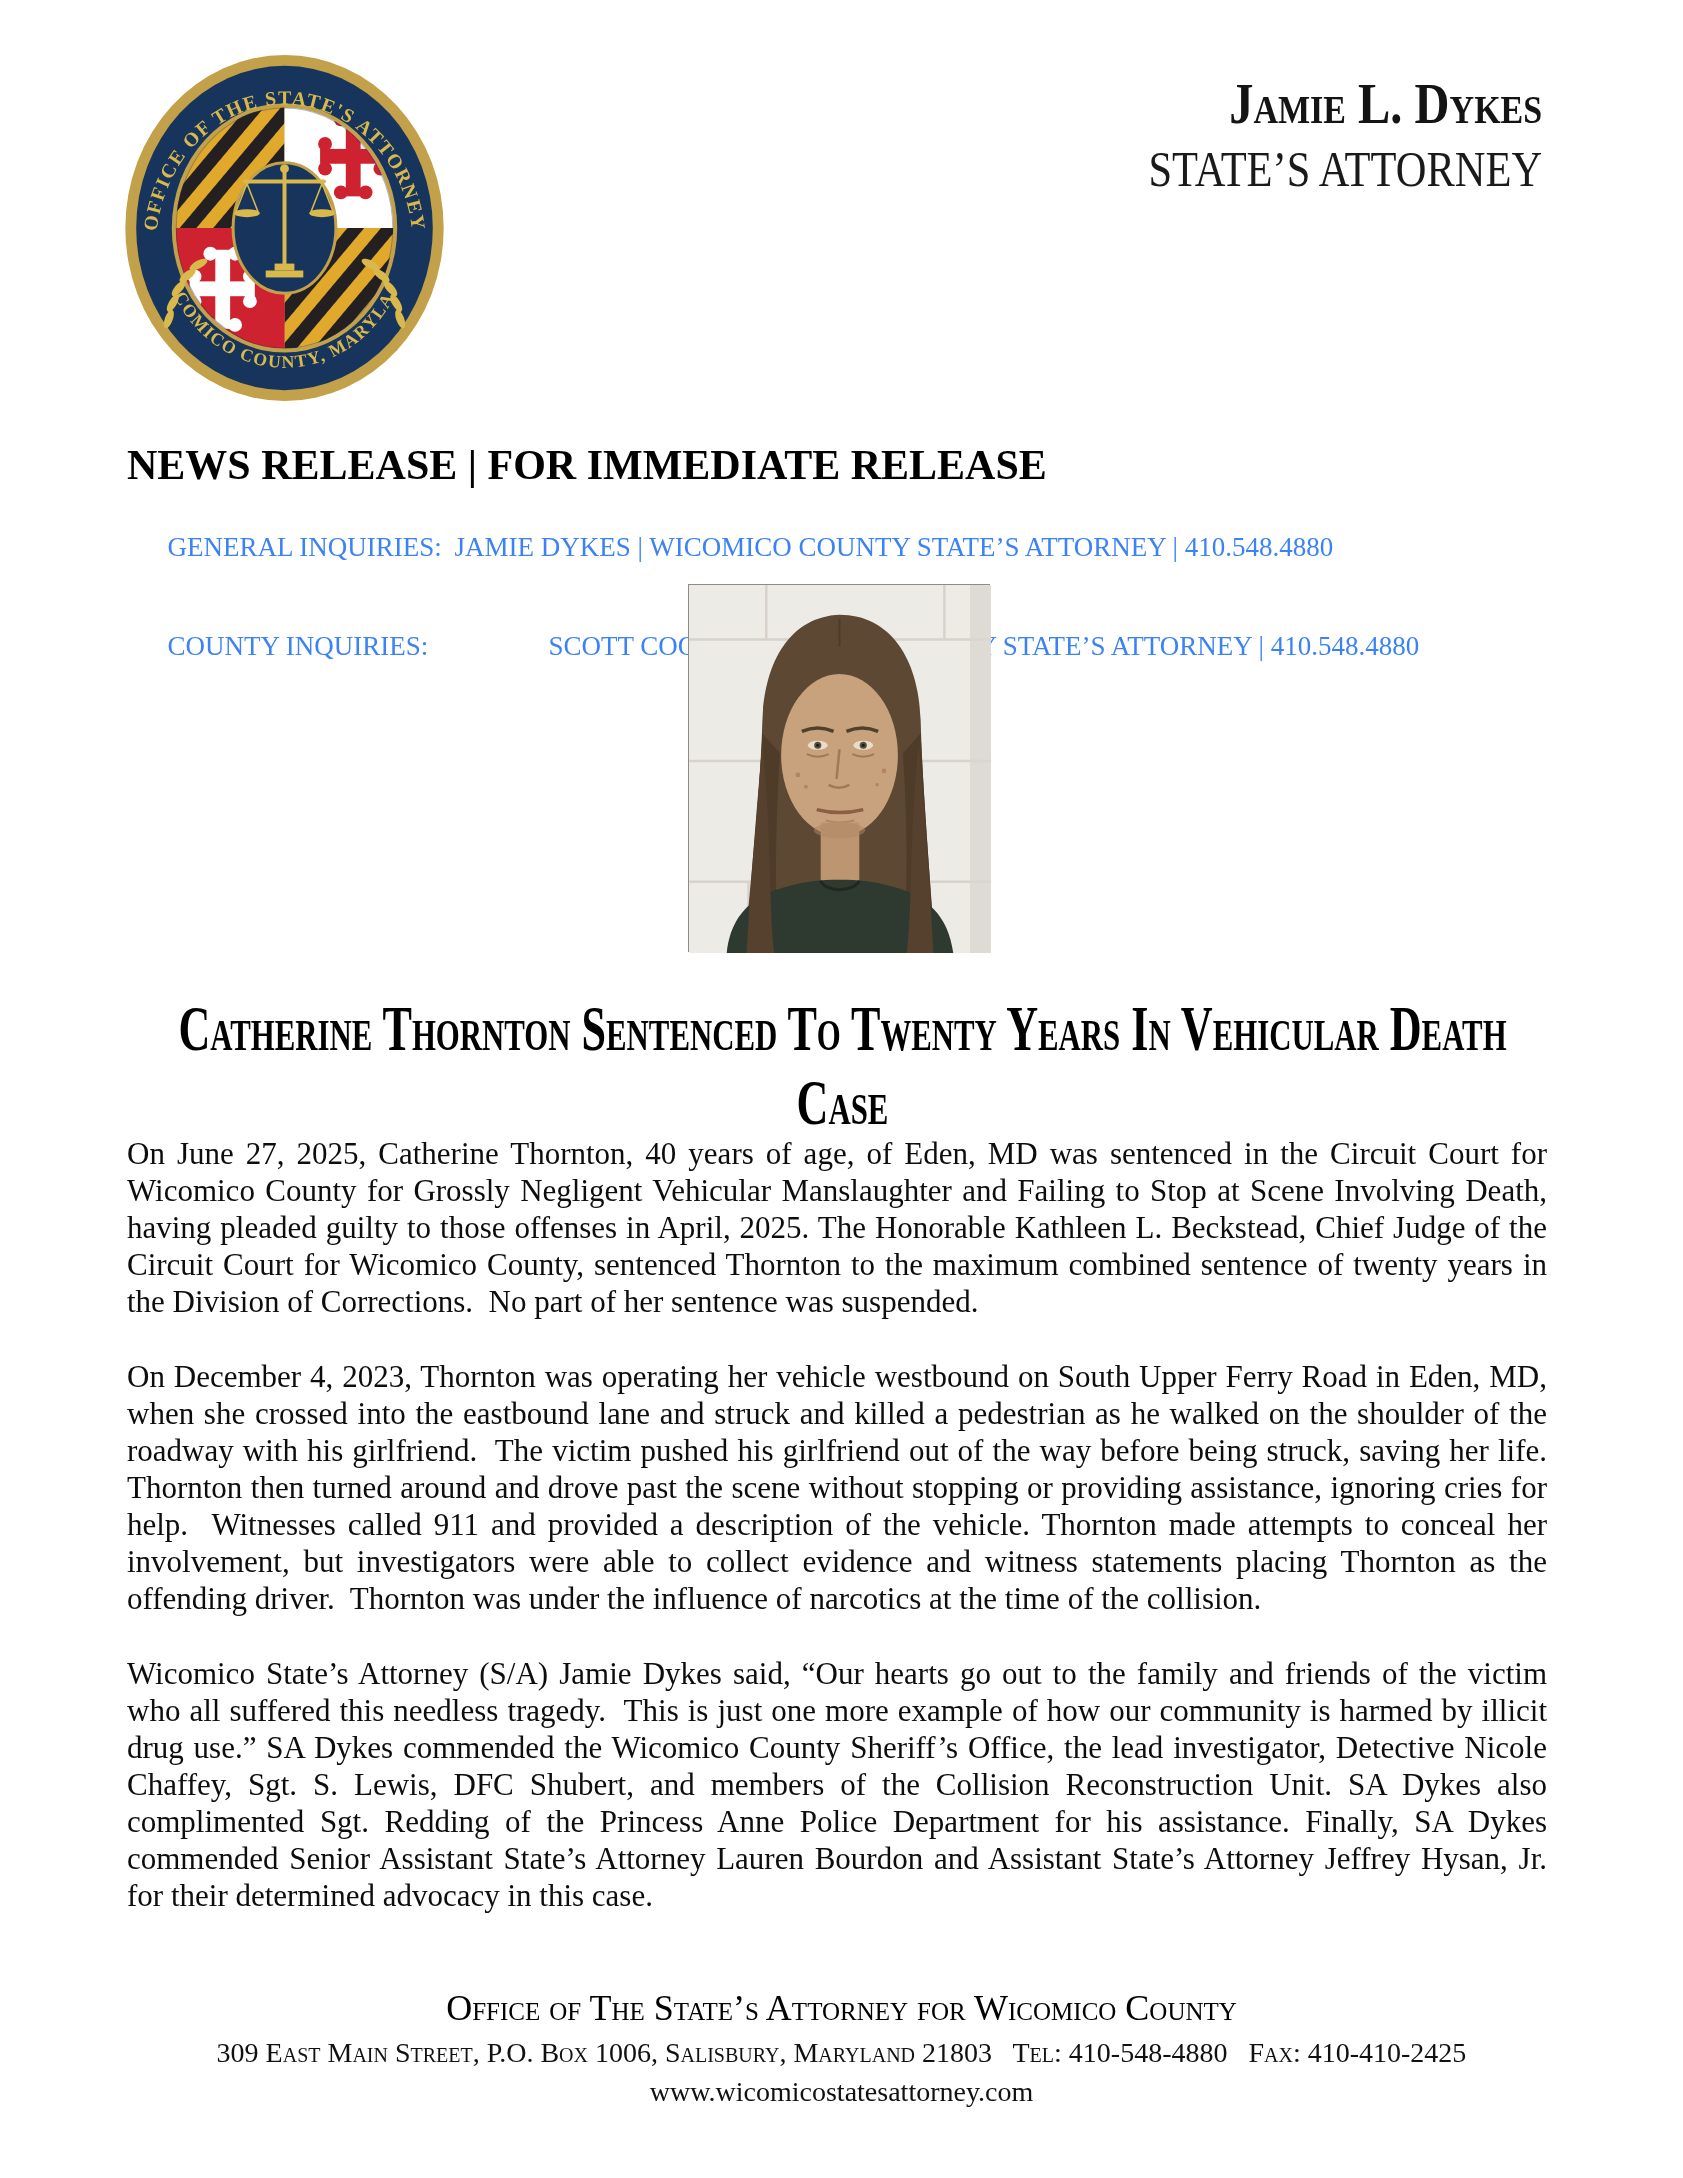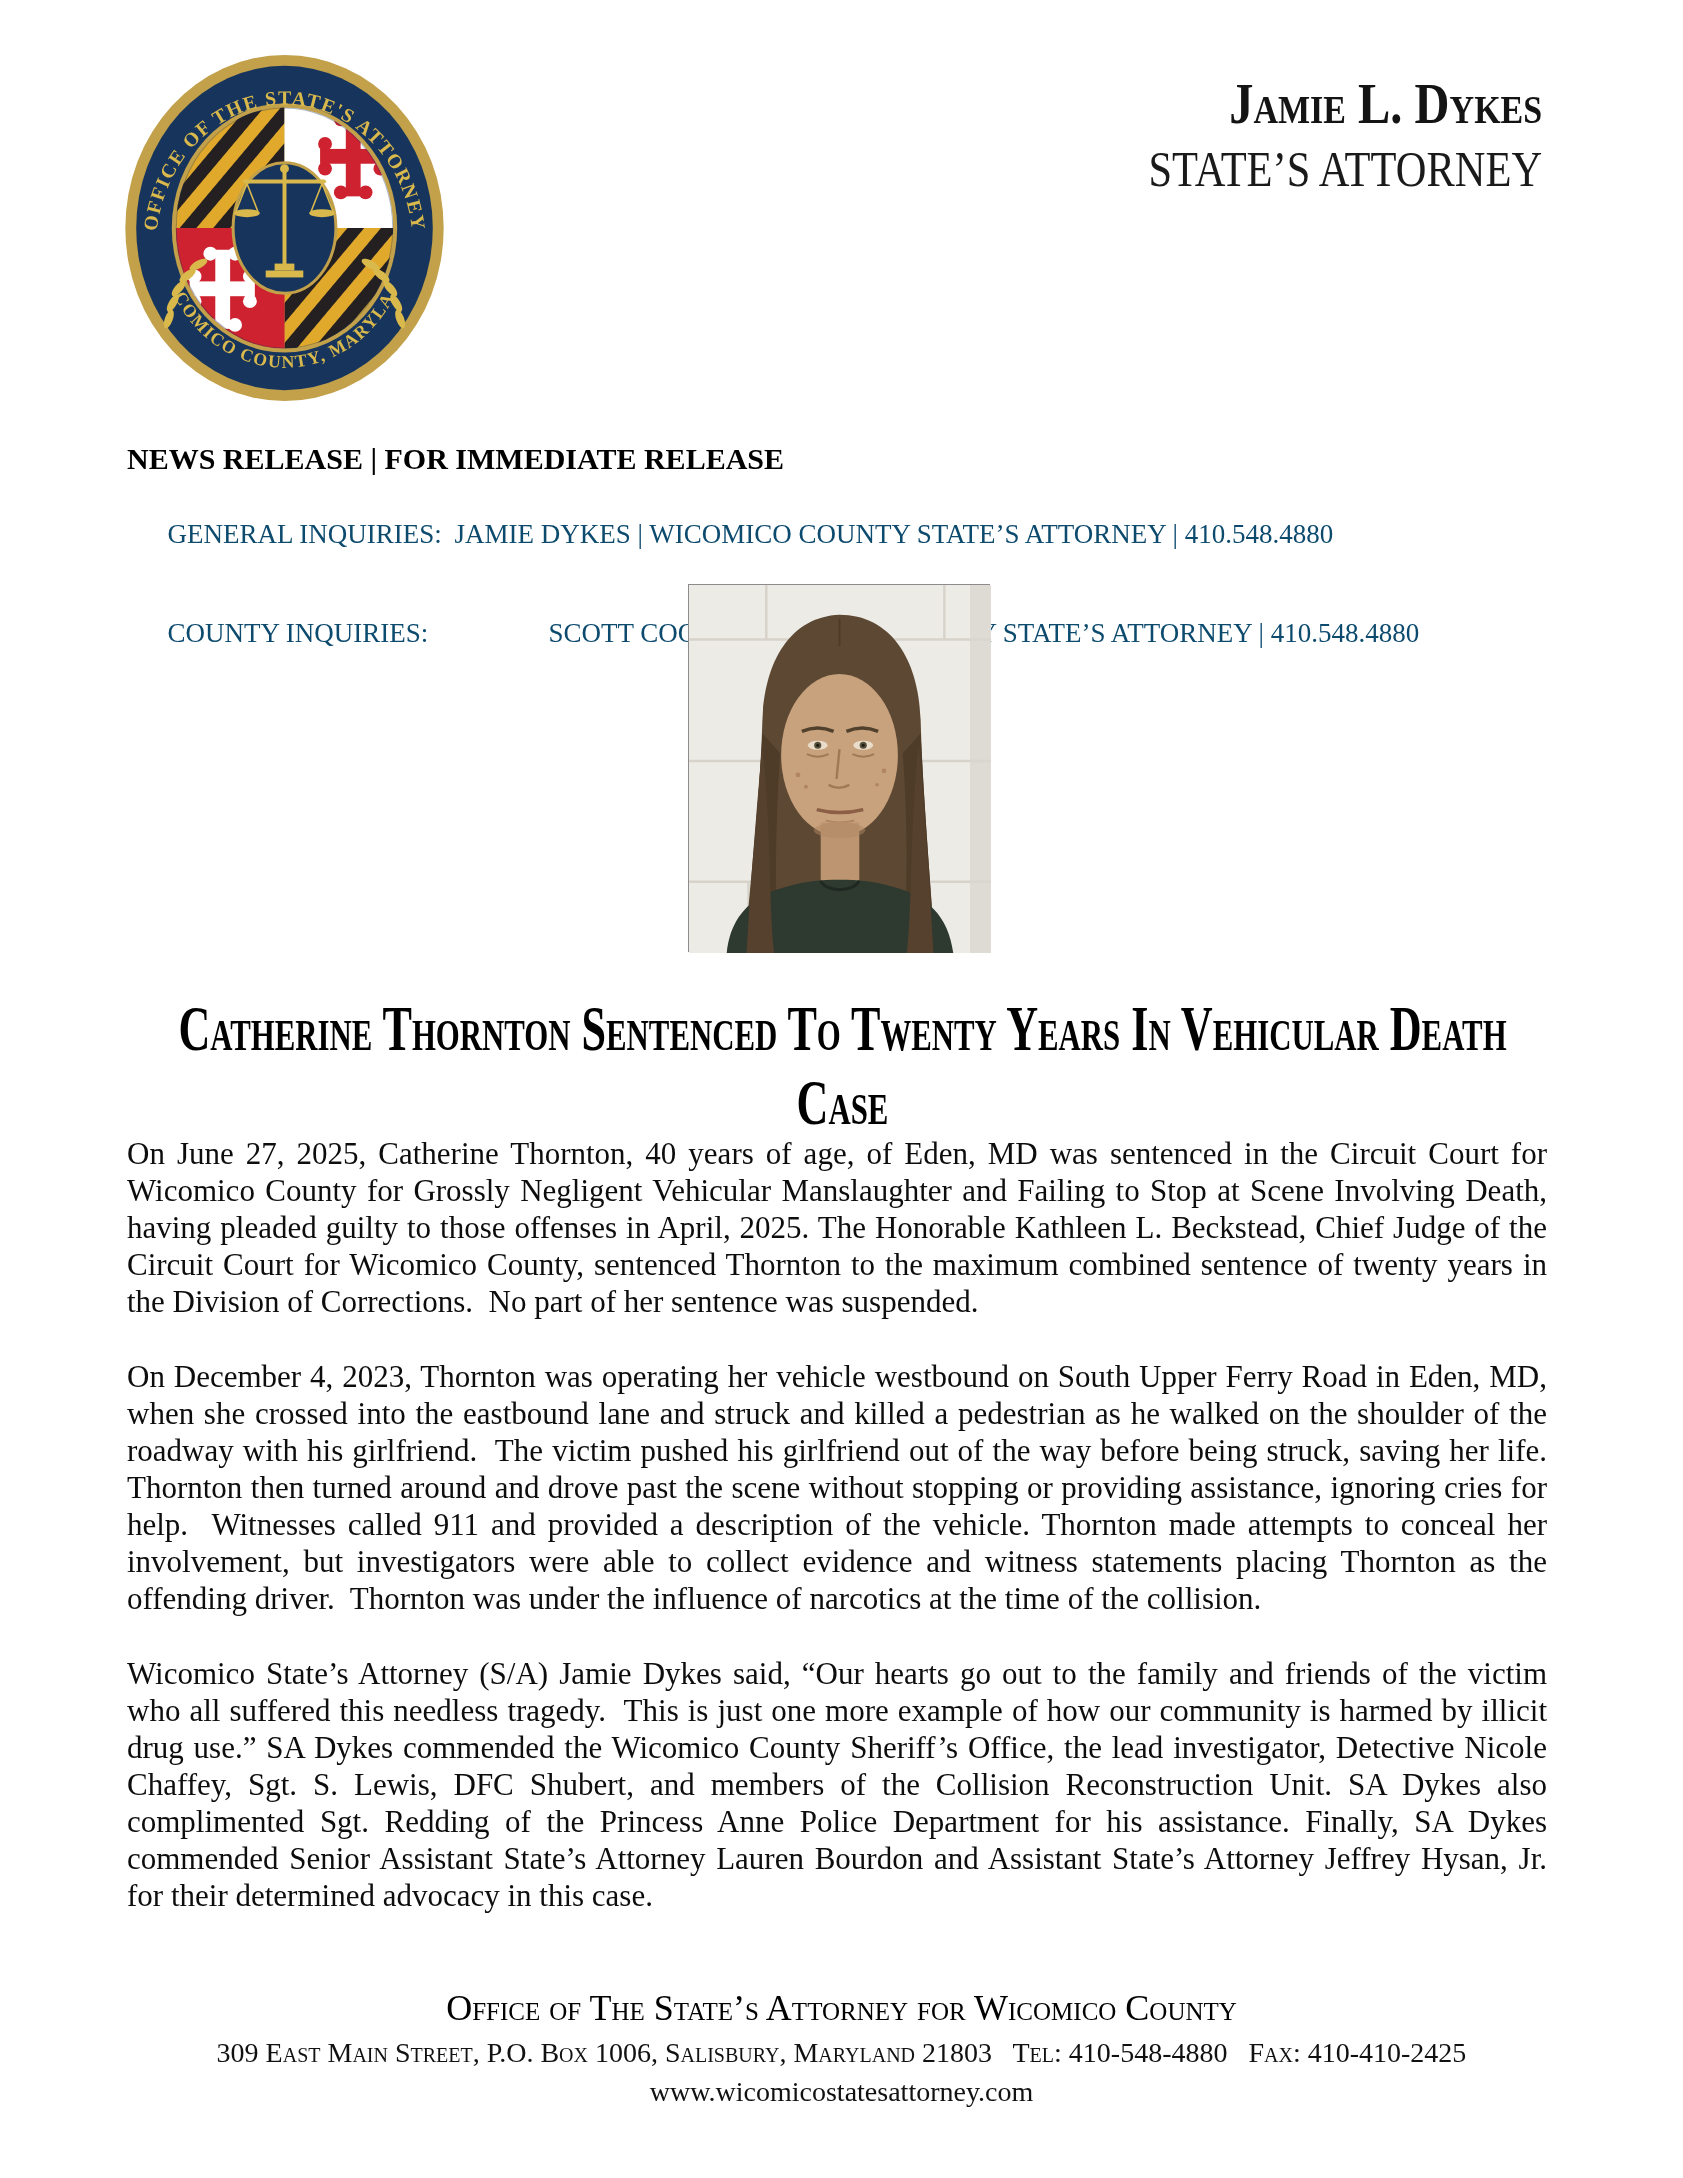--- a/index.html
+++ b/index.html
@@ -18,22 +18,22 @@
   .official-block {
     position:absolute; top:71px; right:141px;
     text-align:right;
     transform:scaleX(0.85); transform-origin:100% 0;
     white-space:nowrap;
   }
   .official-name { font-size:57px; font-weight:bold; font-variant:small-caps; line-height:1.15; color:#141414; }
   .official-title { font-size:50px; line-height:1.15; margin-top:4px; color:#1a1a1a; }
   
   .release-block { position:absolute; top:442px; left:127px; width:1445px; }
-  .release-heading { font-size:30px; font-weight:bold; line-height:1.1; margin-bottom:10px; color:#000; }
-  .inq-row { font-size:27px; line-height:33px; color:#0c4a6e; white-space:pre; }
+  .release-heading { font-size:42px; font-weight:bold; line-height:1.1; margin-bottom:10px; color:#000; }
+  .inq-row { font-size:27px; line-height:33px; color:#3b82f6; white-space:pre; }
   .inq-label { display:inline-block; }
   .w-general { width:287px; }
   .w-media { width:381px; }
   
   .photo-frame {
     position:absolute; top:584px; left:688px;
     width:302px; height:368px;
     border:1px solid #8c8c8c;
     background:#edebe6;
   }

